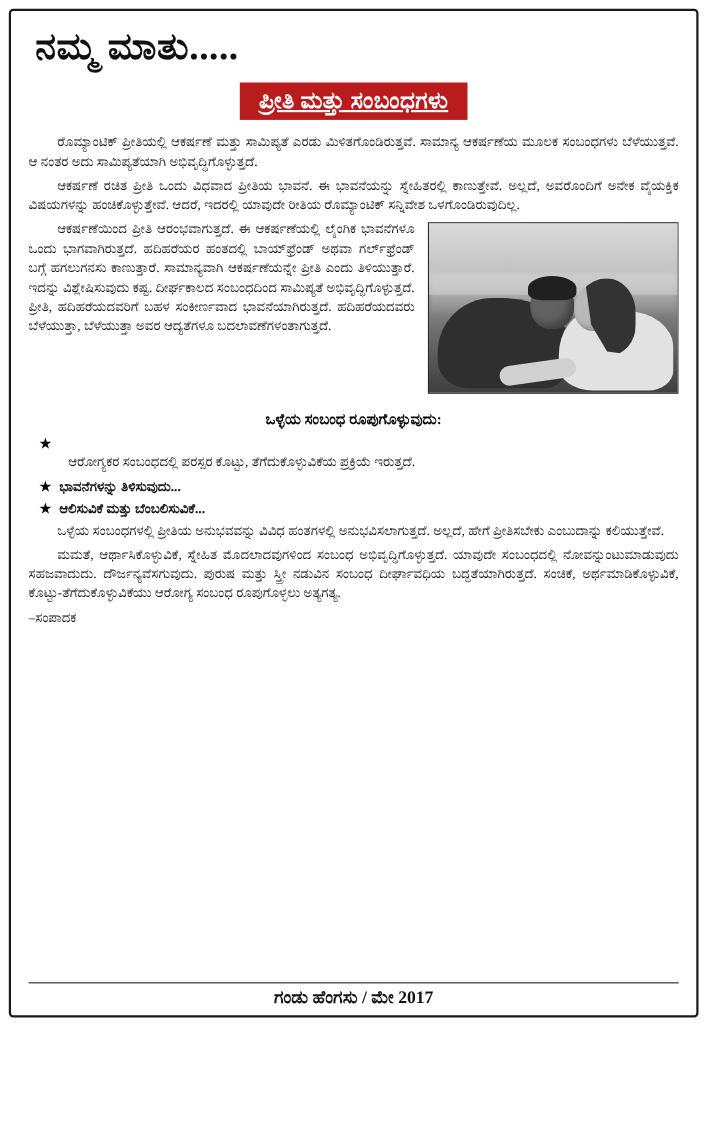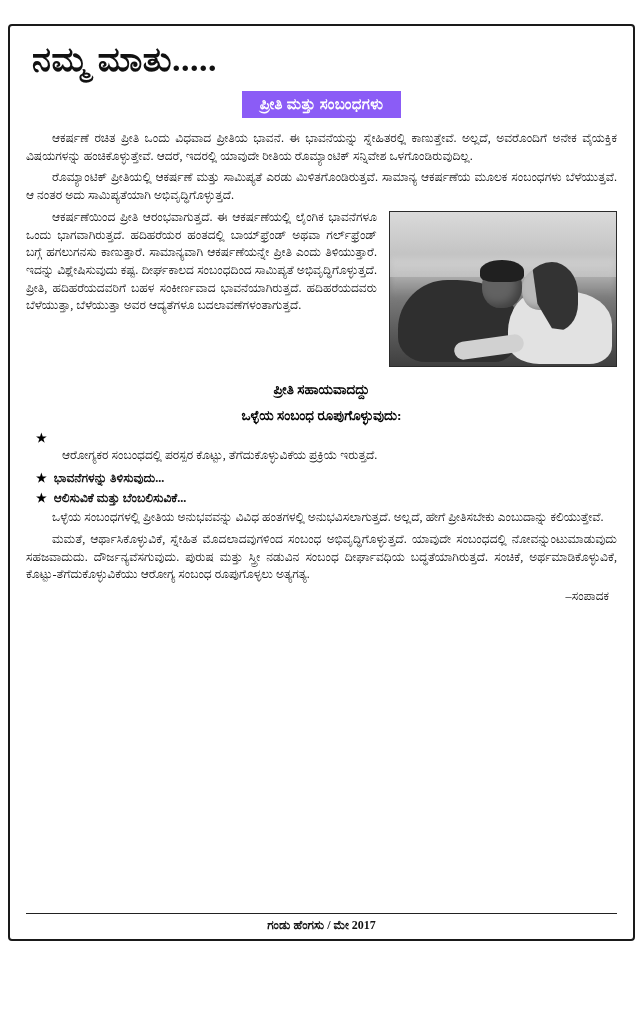--- a/index.html
+++ b/index.html
@@ -14,21 +14,20 @@
     color: #000;
     overflow: hidden;
   }
   .page {
     position: relative;
     width: 643px;
     height: 933px;
     box-sizing: border-box;
     padding: 8px;
     background: #fff;
-    margin-top: 16px;
   }
   .frame {
     position: relative;
     width: 100%;
     height: 100%;
     box-sizing: border-box;
     border: 2px solid #1a1a1a;
     border-radius: 4px;
     padding: 10px 16px 6px 16px;
     display: flex;
@@ -42,29 +41,30 @@
     line-height: 1.15;
     margin: 4px 0 10px 6px;
     color: #111;
   }
   .title-bar {
     display: flex;
     justify-content: center;
     margin: 2px 0 12px 0;
   }
   .title-bar .title {
-    background: #8b5cf6;
+    background: #b91c1c;
     color: #fff;
     font-family: "Liberation Serif", serif;
     font-weight: bold;
-    font-size: 15px;
+    font-size: 21px;
     padding: 4px 18px 5px 18px;
     letter-spacing: 0.3px;
     line-height: 1.2;
     white-space: nowrap;
+    text-decoration: underline;
   }
   .content {
     flex: 1 1 auto;
     font-family: "Liberation Serif", serif;
     font-size: 12.2px;
     line-height: 1.45;
     text-align: justify;
     color: #111;
     overflow: hidden;
   }
@@ -165,72 +165,71 @@
     line-height: 1.35;
     color: #000;
   }
   .bullet-body {
     margin: 1px 0 5px 0;
     text-indent: 26px;
     text-align: justify;
     padding-left: 10px;
   }
   .signature {
-    text-align: right;
+    text-align: left;
     margin: 4px 8px 0 0;
     font-size: 12.2px;
     font-family: "Liberation Serif", serif;
   }
   .footer {
     margin-top: auto;
     padding-top: 4px;
     text-align: center;
     font-family: "Liberation Serif", serif;
     font-weight: bold;
-    font-size: 12px;
+    font-size: 16px;
     border-top: 1px solid #222;
     color: #111;
   }
   .clear { clear: both; }
 </style>
 </head>
 <body>
 
 <div class="page">
   <div class="frame">
 
     <div class="masthead">ನಮ್ಮ ಮಾತು.....</div>
 
     <div class="title-bar">
       <div class="title">ಪ್ರೀತಿ ಮತ್ತು ಸಂಬಂಧಗಳು</div>
     </div>
 
     <div class="content">
 
+      <p class="para">ರೊಮ್ಯಾಂಟಿಕ್ ಪ್ರೀತಿಯಲ್ಲಿ ಆಕರ್ಷಣೆ ಮತ್ತು ಸಾಮಿಪ್ಯತೆ ಎರಡು ಮಿಳಿತಗೊಂಡಿರುತ್ತವೆ. ಸಾಮಾನ್ಯ ಆಕರ್ಷಣೆಯ ಮೂಲಕ ಸಂಬಂಧಗಳು ಬೆಳೆಯುತ್ತವೆ. ಆ ನಂತರ ಅದು ಸಾಮಿಪ್ಯತೆಯಾಗಿ ಅಭಿವೃದ್ಧಿಗೊಳ್ಳುತ್ತದೆ.</p>
       <p class="para">ಆಕರ್ಷಣೆ ರಚಿತ ಪ್ರೀತಿ ಒಂದು ವಿಧವಾದ ಪ್ರೀತಿಯ ಭಾವನೆ. ಈ ಭಾವನೆಯನ್ನು ಸ್ನೇಹಿತರಲ್ಲಿ ಕಾಣುತ್ತೇವೆ. ಅಲ್ಲದೆ, ಅವರೊಂದಿಗೆ ಅನೇಕ ವೈಯಕ್ತಿಕ ವಿಷಯಗಳನ್ನು ಹಂಚಿಕೊಳ್ಳುತ್ತೇವೆ. ಆದರೆ, ಇದರಲ್ಲಿ ಯಾವುದೇ ರೀತಿಯ ರೊಮ್ಯಾಂಟಿಕ್ ಸನ್ನಿವೇಶ ಒಳಗೊಂಡಿರುವುದಿಲ್ಲ.</p>
-      <p class="para">ರೊಮ್ಯಾಂಟಿಕ್ ಪ್ರೀತಿಯಲ್ಲಿ ಆಕರ್ಷಣೆ ಮತ್ತು ಸಾಮಿಪ್ಯತೆ ಎರಡು ಮಿಳಿತಗೊಂಡಿರುತ್ತವೆ. ಸಾಮಾನ್ಯ ಆಕರ್ಷಣೆಯ ಮೂಲಕ ಸಂಬಂಧಗಳು ಬೆಳೆಯುತ್ತವೆ. ಆ ನಂತರ ಅದು ಸಾಮಿಪ್ಯತೆಯಾಗಿ ಅಭಿವೃದ್ಧಿಗೊಳ್ಳುತ್ತದೆ.</p>
 
       <div class="figure">
         <div class="sky"></div>
         <div class="grass"></div>
         <div class="blur"></div>
         <div class="man-body"></div>
         <div class="man-head"></div>
         <div class="man-hair"></div>
         <div class="woman-body"></div>
         <div class="arm"></div>
         <div class="woman-head"></div>
         <div class="woman-hair"></div>
       </div>
 
       <p class="para">ಆಕರ್ಷಣೆಯಿಂದ ಪ್ರೀತಿ ಆರಂಭವಾಗುತ್ತದೆ. ಈ ಆಕರ್ಷಣೆಯಲ್ಲಿ ಲೈಂಗಿಕ ಭಾವನೆಗಳೂ ಒಂದು ಭಾಗವಾಗಿರುತ್ತದೆ. ಹದಿಹರೆಯರ ಹಂತದಲ್ಲಿ ಬಾಯ್‌ಫ್ರೆಂಡ್ ಅಥವಾ ಗರ್ಲ್‌ಫ್ರೆಂಡ್ ಬಗ್ಗೆ ಹಗಲುಗನಸು ಕಾಣುತ್ತಾರೆ. ಸಾಮಾನ್ಯವಾಗಿ ಆಕರ್ಷಣೆಯನ್ನೇ ಪ್ರೀತಿ ಎಂದು ತಿಳಿಯುತ್ತಾರೆ. ಇದನ್ನು ವಿಶ್ಲೇಷಿಸುವುದು ಕಷ್ಟ. ದೀರ್ಘಕಾಲದ ಸಂಬಂಧದಿಂದ ಸಾಮಿಪ್ಯತೆ ಅಭಿವೃದ್ಧಿಗೊಳ್ಳುತ್ತದೆ. ಪ್ರೀತಿ, ಹದಿಹರೆಯದವರಿಗೆ ಬಹಳ ಸಂಕೀರ್ಣವಾದ ಭಾವನೆಯಾಗಿರುತ್ತದೆ. ಹದಿಹರೆಯದವರು ಬೆಳೆಯುತ್ತಾ, ಬೆಳೆಯುತ್ತಾ ಅವರ ಆದ್ಯತೆಗಳೂ ಬದಲಾವಣೆಗಳಂತಾಗುತ್ತದೆ.</p>
 
       <div class="clear"></div>
 
-      <div class="subhead">ಪ್ರೀತಿ ಸಹಾಯವಾದದ್ದು</div>
 
       <div class="subhead">ಒಳ್ಳೆಯ ಸಂಬಂಧ ರೂಪುಗೊಳ್ಳುವುದು:</div>
 
       <ul class="bullets">
         <li>
           <div class="bullet-head">
             <span class="star">★</span>
           </div>
           <div class="bullet-body">ಆರೋಗ್ಯಕರ ಸಂಬಂಧದಲ್ಲಿ ಪರಸ್ಪರ ಕೊಟ್ಟು, ತೆಗೆದುಕೊಳ್ಳುವಿಕೆಯ ಪ್ರಕ್ರಿಯೆ ಇರುತ್ತದೆ.</div>
         </li>

